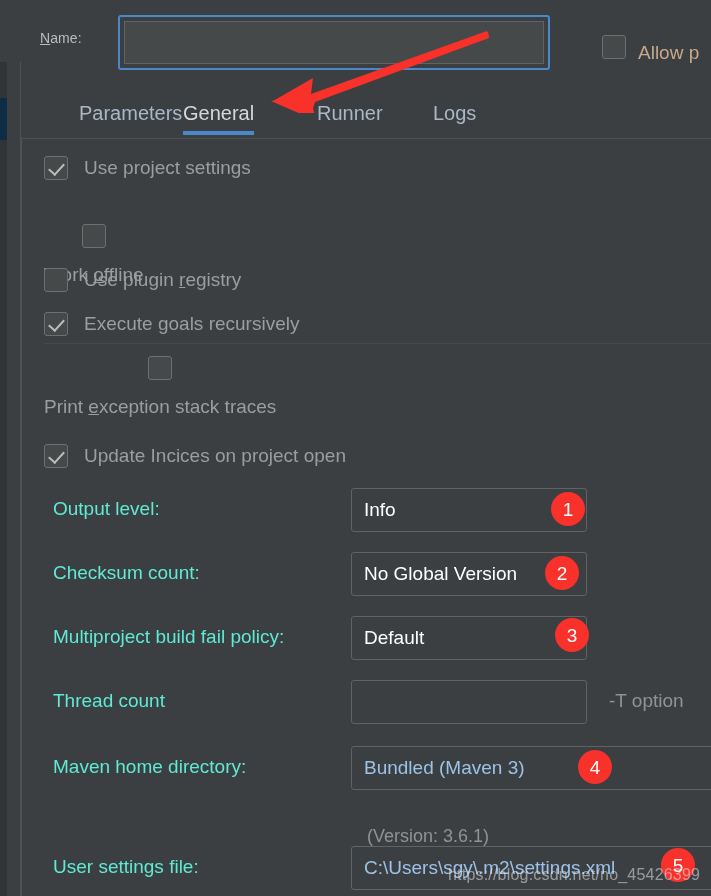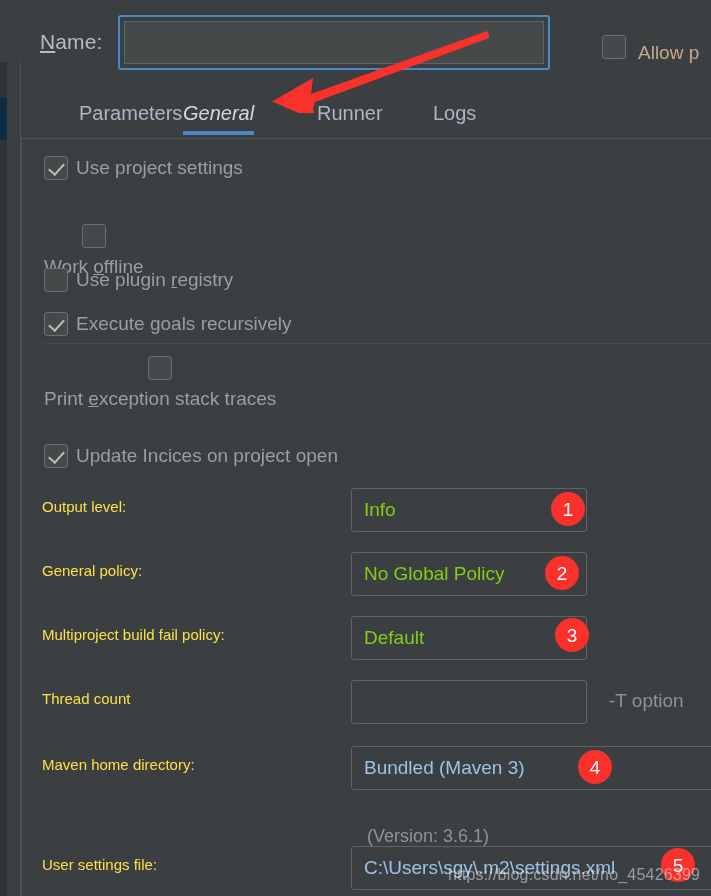--- a/index.html
+++ b/index.html
@@ -47,21 +47,21 @@
 
   
   .name-row {
     position: absolute;
     left: 0; top: 0;
     width: 711px; height: 86px;
   }
   .name-label {
     position: absolute;
     left: 40px; top: 30px;
-    font-size: 21px;
+    font-size: 14px;
     color: #bbbbbb;
     letter-spacing: .1px;
   }
   .name-label u { text-decoration: underline; }
 
   .name-focusring {
     position: absolute;
     left: 118px; top: 15px;
     width: 432px; height: 55px;
     border: 2px solid #4a88c7;
@@ -143,21 +143,21 @@
     left: 21px; top: 138px;
     width: 690px; height: 758px;
     border-left: 1px solid #4f5254;
     border-top: 1px solid #4f5254;
   }
 
   .check-item {
     position: absolute;
     display: flex;
     align-items: center;
-    gap: 8px;
+    gap: 16px;
     font-size: 19px;
     color: #9a9e9f;
     white-space: nowrap;
   }
   .check-item .lbl u { text-decoration: underline; }
 
   .sep {
     position: absolute;
     left: 22px; top: 204px;
     width: 668px; height: 1px;
@@ -165,37 +165,37 @@
   }
 
   
   .frow {
     position: absolute;
     left: 0;
     width: 690px;
   }
   .flabel {
     position: absolute;
-    left: 20px;
-    font-size: 15px;
-    color: #fde047;
+    left: 31px;
+    font-size: 19px;
+    color: #5eead4;
     white-space: nowrap;
   }
   .fbox {
     position: absolute;
     left: 329px;
     height: 44px;
     background: #3c3f41;
     border: 1px solid #5e6466;
     border-radius: 3px;
     display: flex;
     align-items: center;
     padding: 0 12px;
     font-size: 19px;
-    color: #84cc16;
+    color: #ffffff;
     white-space: nowrap;
     overflow: hidden;
   }
   .fbox.wide { width: 400px; }
   .fbox.narrow { width: 236px; }
   .fbox.accent { color: #9cc2e8; }
 
   .chev {
     position: absolute;
     right: 12px; top: 50%;
@@ -277,21 +277,21 @@
     <div class="allow-row">
       <div class="cb"></div>
       <span class="allow-label">Allow p</span>
     </div>
   </div>
 
   <div class="tabbar">
     <div class="tab" style="left:26px;margin-left:32px;">
       <span>Parameters</span>
     </div>
-    <div class="tab active" style="left:162px;font-style:italic;">
+    <div class="tab active" style="left:162px;">
       <span>General</span>
       <span class="underline"></span>
     </div>
     <div class="tab" style="left:296px;">
       <span>Runner</span>
     </div>
     <div class="tab" style="left:412px;">
       <span>Logs</span>
     </div>
   </div>
@@ -332,23 +332,23 @@
     </div>
 
     <div class="frow" style="top:349px;">
       <span class="flabel" style="top:10px;">Output level:</span>
       <div class="fbox narrow" style="top:0;">
         <span>Info</span>
       </div>
     </div>
 
     <div class="frow" style="top:413px;">
-      <span class="flabel" style="top:10px;">General policy:</span>
+      <span class="flabel" style="top:10px;">Checksum count:</span>
       <div class="fbox narrow" style="top:0;">
-        <span>No Global Policy</span>
+        <span>No Global Version</span>
       </div>
     </div>
 
     <div class="frow" style="top:477px;">
       <span class="flabel" style="top:10px;">Multiproject build fail policy:</span>
       <div class="fbox narrow" style="top:0;">
         <span>Default</span>
         <span class="chev"></span>
       </div>
     </div>

